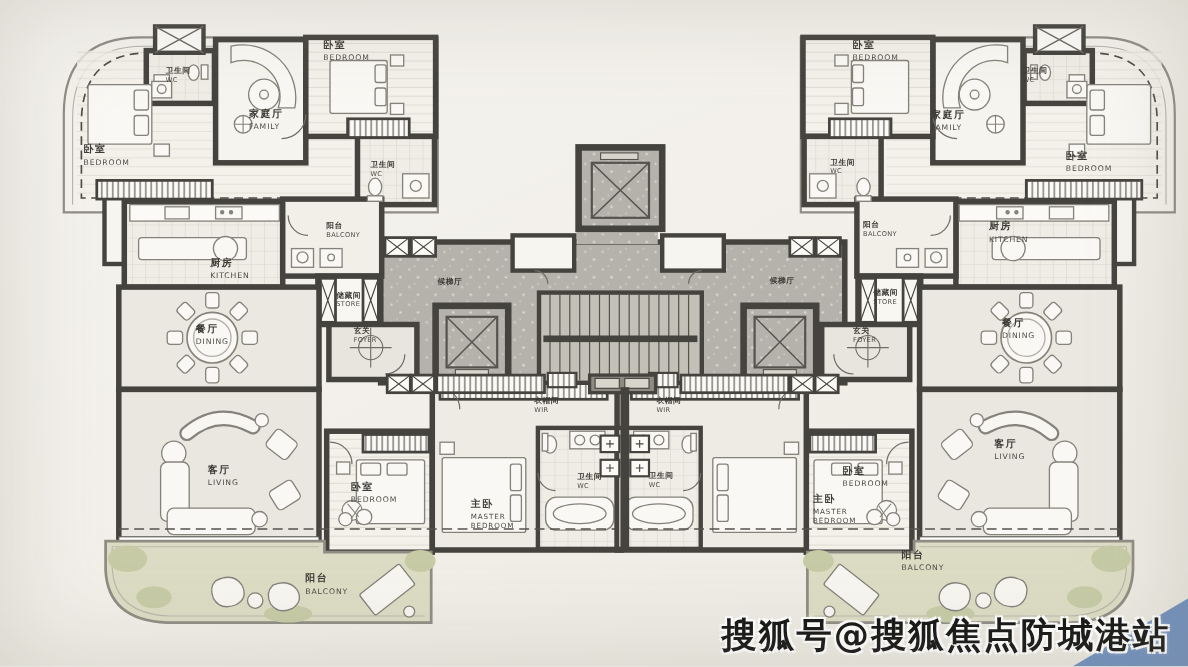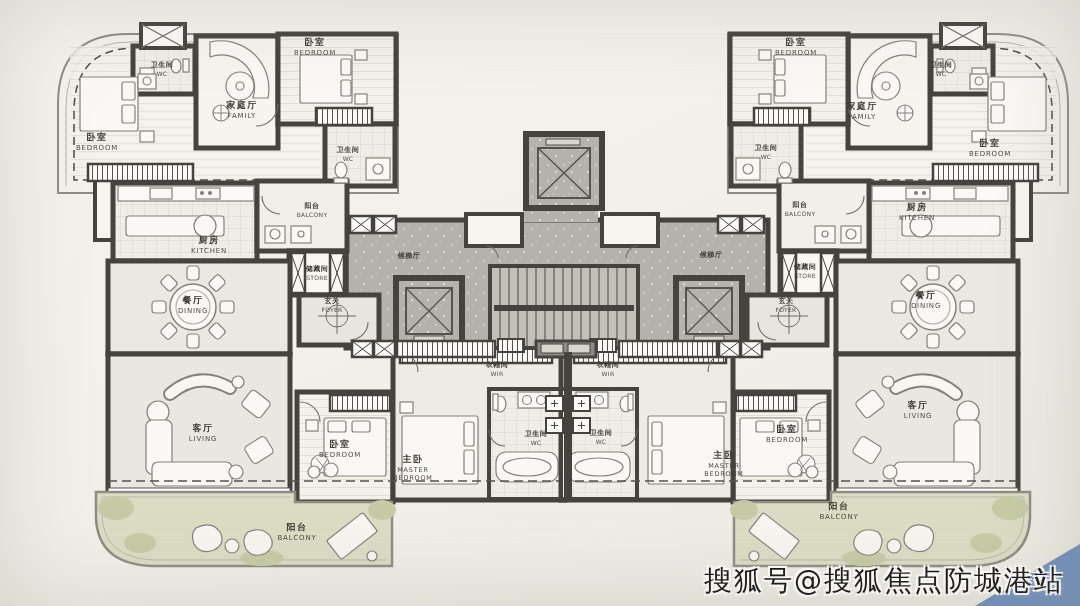--- a/index.html
+++ b/index.html
@@ -3,30 +3,30 @@
 <meta charset="utf-8">
 <style>
   html,body{margin:0;padding:0;background:#e8e6df;}
   .stage{position:relative;width:1080px;height:606px;overflow:hidden;
          background:linear-gradient(155deg,#f5f3ee 0%,#f1efe8 55%,#ebe9e1 100%);
          font-family:"DejaVu Sans","Liberation Sans",sans-serif;}
   .stage::after{content:"";position:absolute;inset:0;pointer-events:none;
          box-shadow:inset 0 0 90px rgba(150,145,128,.30);}
   svg.plan{position:absolute;left:0;top:0;}
   
-  .rl{position:absolute;transform:translate(-50%,-50%);text-align:center;
+  .rl{position:absolute;transform:translate(-50%,-50%);
       color:#3d3b35;line-height:1.3;white-space:nowrap;pointer-events:none;}
   .rl .zh{font-size:9px;font-weight:700;letter-spacing:1.5px;}
   .rl .en{font-size:7px;font-weight:400;letter-spacing:.8px;opacity:.92;}
   .rl.sm .zh{font-size:7px;letter-spacing:.5px;}
   .rl.sm .en{font-size:6px;letter-spacing:.3px;}
-  .rl.wrap{white-space:normal;width:58px;}
+  .rl.wrap{white-space:normal;width:58px;margin-left:44px;}
   .rl.wrap .en{font-size:6.5px;}
   
-  .watermark{position:absolute;right:16px;bottom:6px;font-size:28px;font-weight:400;
+  .watermark{position:absolute;right:16px;bottom:6px;font-size:32px;font-weight:700;
       color:#141414;letter-spacing:2px;
       text-shadow:-2px -2px 0 #fff,2px -2px 0 #fff,-2px 2px 0 #fff,2px 2px 0 #fff,
                   0 0 5px #fff;}
   .corner-tri{position:absolute;right:0;bottom:0;width:0;height:0;
       border-left:105px solid transparent;border-bottom:62px solid #6f8fbe;}
 </style>
 </head>
 <body>
 
 <div class="stage">

